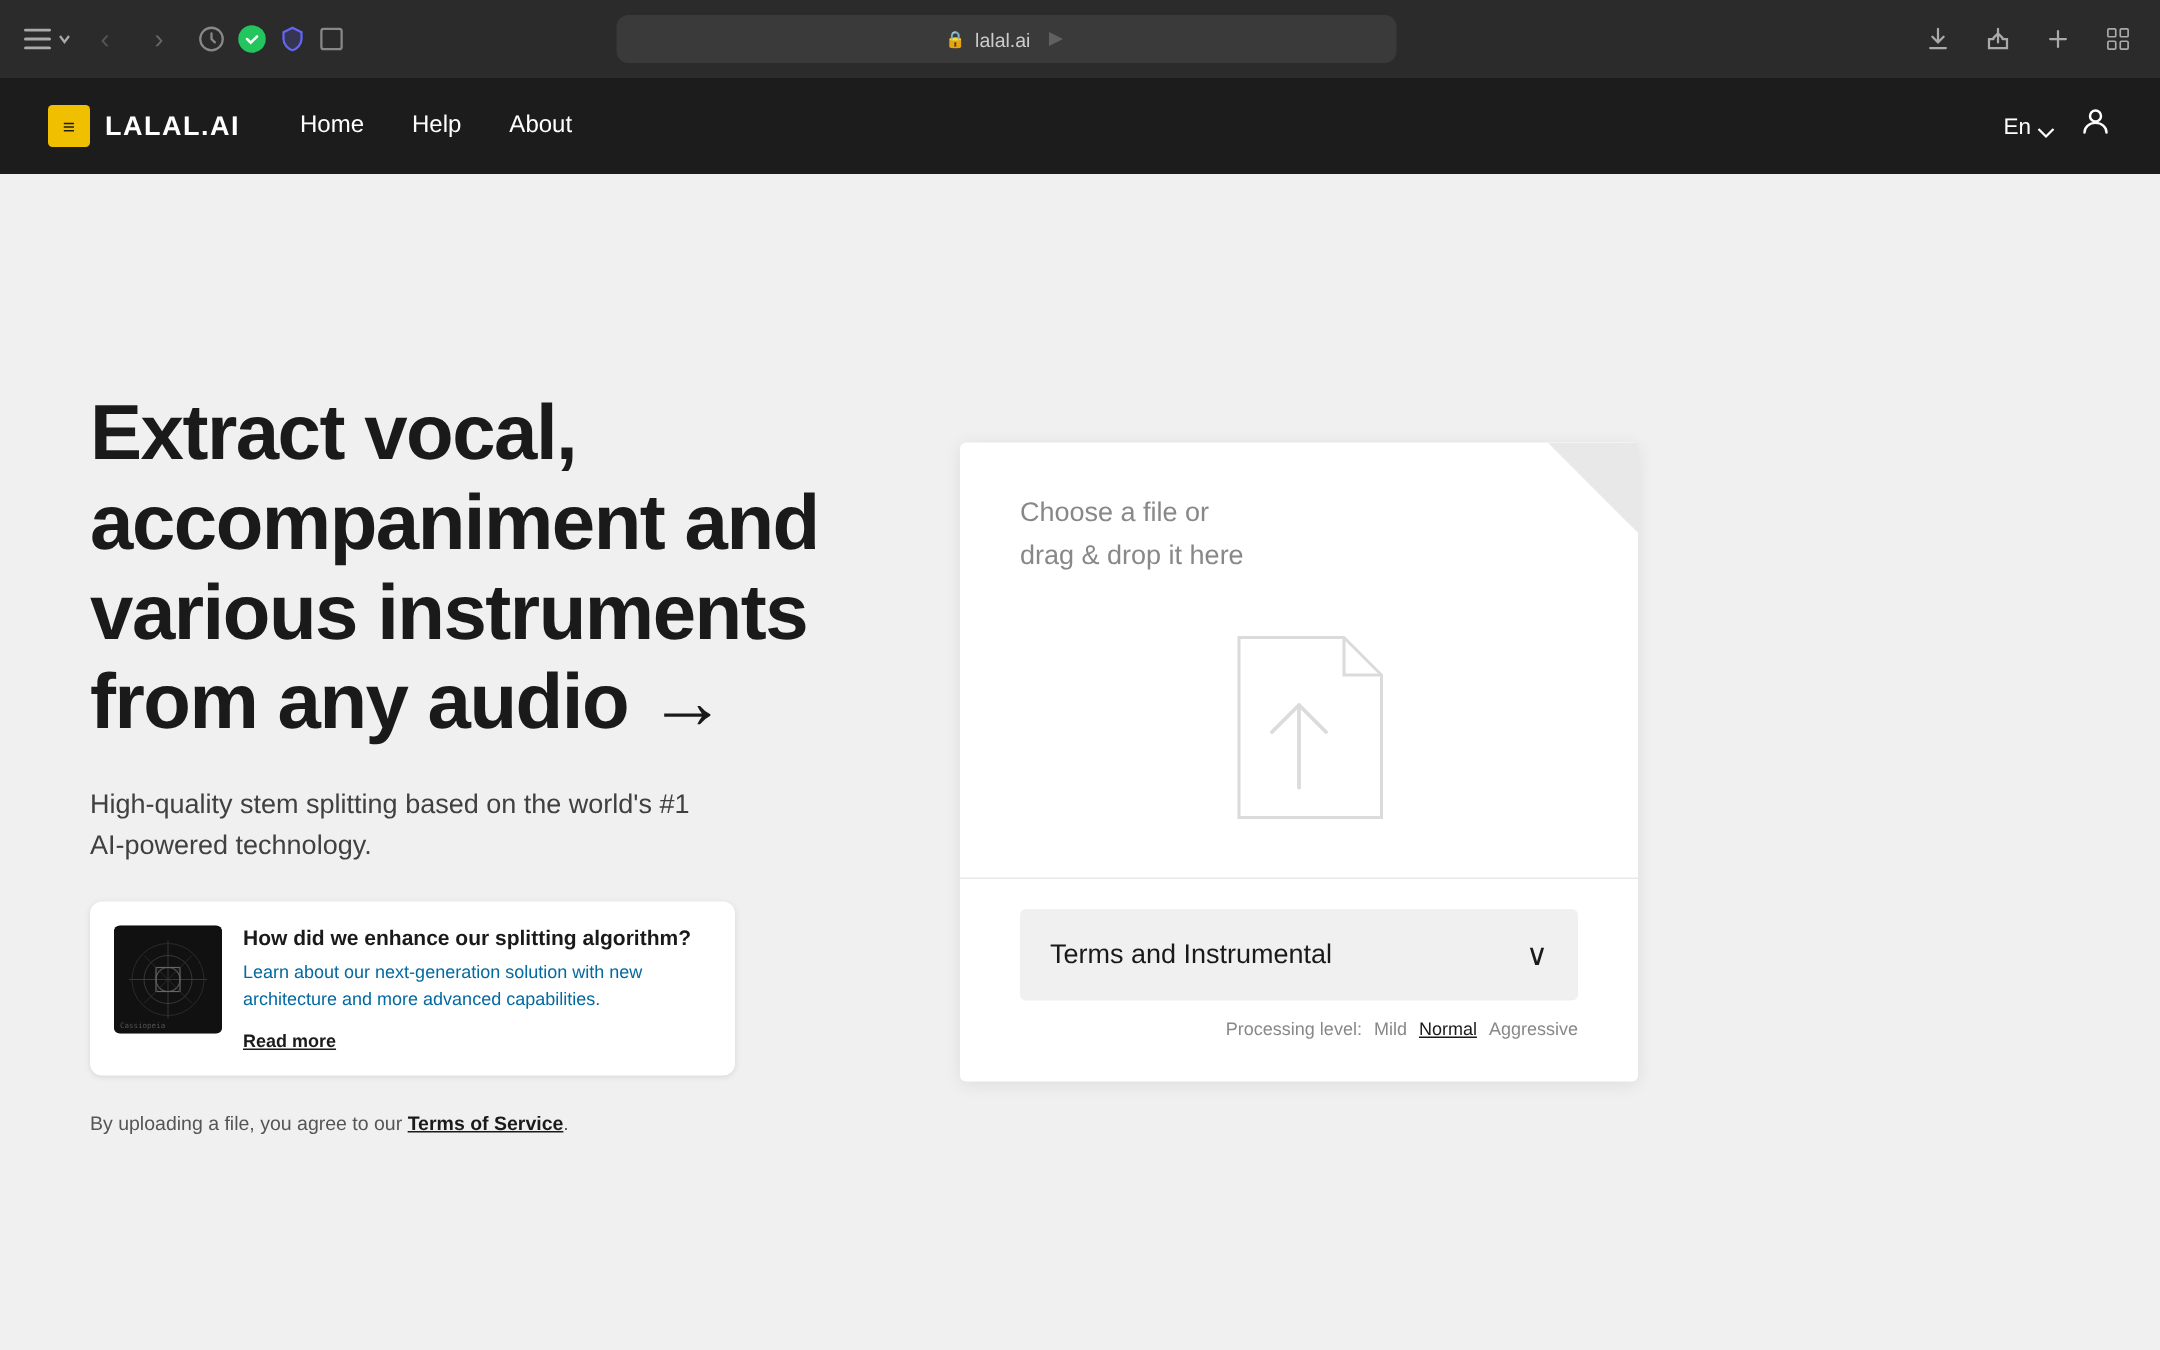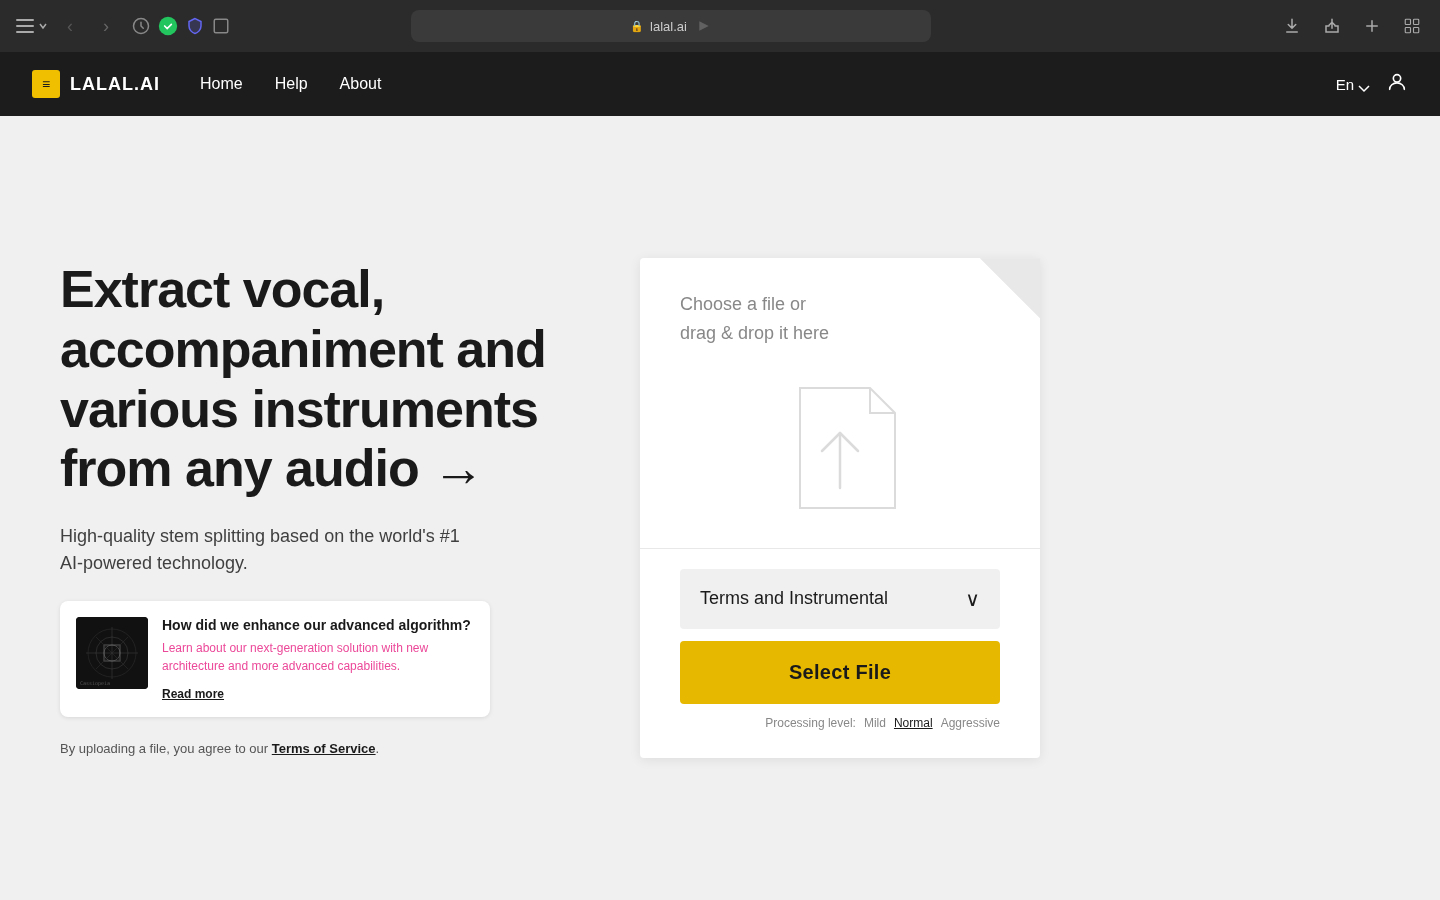--- a/index.html
+++ b/index.html
@@ -195,21 +195,21 @@
     }
     .promo-text { flex: 1; }
     .promo-title {
       font-size: 14px;
       font-weight: 600;
       color: #1a1a1a;
       margin-bottom: 6px;
     }
     .promo-desc {
       font-size: 12px;
-      color: #ec4899;
+      color: #0369a1;
       line-height: 1.5;
       margin-bottom: 8px;
     }
     .promo-link {
       font-size: 12px;
       font-weight: 600;
       color: #1a1a1a;
       text-decoration: underline;
       cursor: pointer;
       margin-top: 12px;
@@ -222,21 +222,21 @@
       font-weight: 600;
       text-decoration: underline;
       cursor: pointer;
       color: #1a1a1a;
     }
 
     
     .upload-card {
       background: #fff;
       border-radius: 4px;
-      width: 400px;
+      width: 452px;
       flex-shrink: 0;
       padding: 0;
       box-shadow: 0 2px 12px rgba(0,0,0,0.08);
       position: relative;
       overflow: visible;
     }
     .upload-card-inner {
       padding: 32px 40px 28px;
     }
     
@@ -460,21 +460,21 @@
           <line x1="36" y1="10" x2="36" y2="62" stroke="#444" stroke-width="0.5"></line>
           <circle cx="36" cy="36" r="8" stroke="#555" stroke-width="0.8" fill="none"></circle>
           <circle cx="36" cy="36" r="16" stroke="#444" stroke-width="0.5" fill="none"></circle>
           <circle cx="36" cy="36" r="24" stroke="#333" stroke-width="0.5" fill="none"></circle>
           <rect x="28" y="28" width="16" height="16" stroke="#666" stroke-width="0.8" fill="none"></rect>
           <path d="M20 20 L52 52 M52 20 L20 52" stroke="#333" stroke-width="0.5"></path>
           <text x="4" y="68" font-size="5" fill="#555" font-family="monospace">Cassiopeia</text>
         </svg>
       </div>
       <div class="promo-text">
-        <div class="promo-title">How did we enhance our advanced algorithm?</div>
+        <div class="promo-title">How did we enhance our splitting algorithm?</div>
         <div class="promo-desc">Learn about our next-generation solution with new architecture and more advanced capabilities.</div>
         <div class="promo-link">Read more</div>
       </div>
     </div>
 
     <div class="terms-text">
       <span>By uploading a file, you agree to our </span><span class="terms-link">Terms of Service</span><span>.</span>
     </div>
   </div>
 
@@ -499,21 +499,20 @@
         </svg>
       </div>
 
       <div class="separator-line"></div>
 
       <div class="stem-dropdown">
         <span class="stem-label">Terms and Instrumental</span>
         <span class="chevron-icon">∨</span>
       </div>
 
-      <button class="select-file-btn">Select File</button>
 
       <div class="processing-level">
         <span>Processing level:</span>
         <span class="level-option">Mild</span>
         <span class="level-option active">Normal</span>
         <span class="level-option">Aggressive</span>
       </div>
     </div>
   </div>
 

